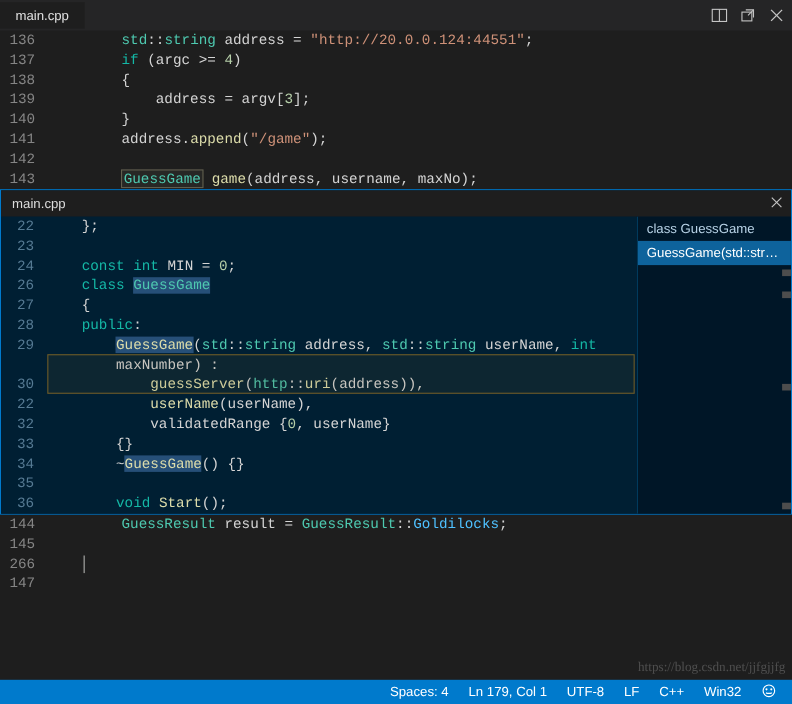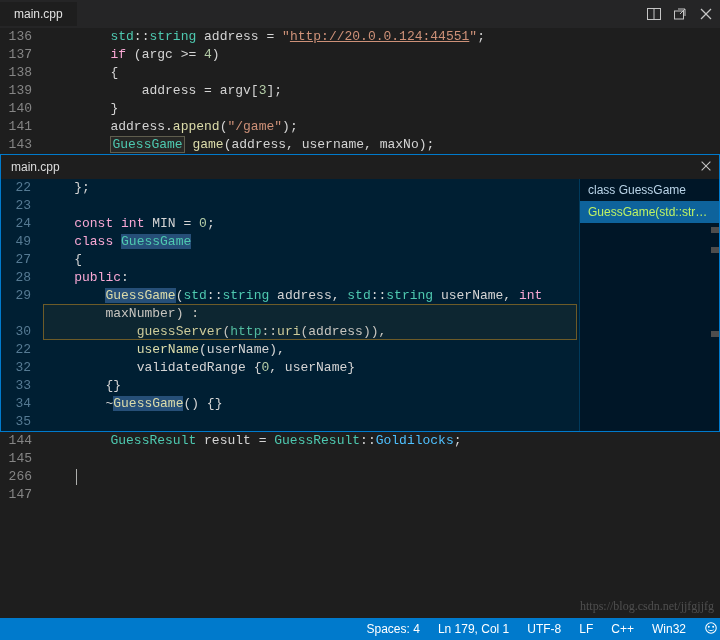--- a/index.html
+++ b/index.html
@@ -42,24 +42,24 @@
     width: 48px;
     text-align: right;
     padding-right: 16px;
     color: #858585;
     flex: 0 0 48px;
     user-select: none;
   }
   .code { flex: 1; }
   
   .tok-type    { color: #4ec9b0; }
-  .tok-key     { color: #f9a8d4; }
+  .tok-key     { color: #14b8a6; }
   .tok-func    { color: #dcdcaa; }
   .tok-str     { color: #ce9178; }
-  .tok-url     { color: #ce9178; text-decoration: underline; }
+  .tok-url     { color: #ce9178; }
   .tok-num     { color: #b5cea8; }
   .tok-punc    { color: #d4d4d4; }
   .tok-const   { color: #4fc1ff; }
   .tok-hl      { background: #264f78; }
   .tok-hlbox   { border: 1px solid #605e4e; padding: 0 1px; margin: -1px 0; background: rgba(96,94,78,0.15); }
 
   .peek-wrap {
     border: 1px solid #007acc;
     background: #001f33;
     display: flex;
@@ -92,40 +92,40 @@
     font-size: 12px;
     color: #b9d4e8;
     position: relative;
   }
   .peek-refs .ref {
     padding: 4px 8px;
     white-space: nowrap;
     overflow: hidden;
     text-overflow: ellipsis;
   }
-  .peek-refs .ref.sel { background: #0e639c; color: #bef264; }
+  .peek-refs .ref.sel { background: #0e639c; color: #ffffff; }
   .peek-highlight-line {
     position: absolute;
     border: 1px solid #6d5b28;
     background: rgba(109,91,40,0.12);
     pointer-events: none;
   }
   .minimark {
     position: absolute; right: 0; width: 8px; background: #4d4d4d;
   }
 
   .statusbar {
     position: absolute; left: 0; right: 0; bottom: 0;
     height: 22px;
     background: #007acc;
     color: #fff;
     display: flex;
     align-items: center;
     justify-content: flex-end;
-    padding: 0 2px;
+    padding: 0 14px;
     font-family: "Segoe UI", sans-serif;
     font-size: 12px;
     gap: 18px;
   }
   .statusbar .item { cursor: pointer; }
   .statusbar .left { margin-right: auto; display:flex; gap:18px; }
   .statusbar .smiley svg { width: 14px; height: 14px; }
 
   .watermark {
     position: absolute;
@@ -169,49 +169,51 @@
   </div>
 </div>
 
 <div class="editor" id="top-editor">
     <div class="row"><div class="lineno">136</div><div class="code">        <span class="tok-type">std</span><span class="tok-punc">::</span><span class="tok-type">string</span><span class="tok-punc"> address = </span><span class="tok-str">"</span><span class="tok-url">http://20.0.0.124:44551</span><span class="tok-str">"</span><span class="tok-punc">;</span></div></div>
     <div class="row"><div class="lineno">137</div><div class="code">        <span class="tok-key">if</span><span class="tok-punc"> (argc &gt;= </span><span class="tok-num">4</span><span class="tok-punc">)</span></div></div>
     <div class="row"><div class="lineno">138</div><div class="code">        <span class="tok-punc">{</span></div></div>
     <div class="row"><div class="lineno">139</div><div class="code">            <span class="tok-punc">address = argv[</span><span class="tok-num">3</span><span class="tok-punc">];</span></div></div>
     <div class="row"><div class="lineno">140</div><div class="code">        <span class="tok-punc">}</span></div></div>
     <div class="row"><div class="lineno">141</div><div class="code">        <span class="tok-punc">address.</span><span class="tok-func">append</span><span class="tok-punc">(</span><span class="tok-str">"/game"</span><span class="tok-punc">);</span></div></div>
+    <div class="row"><div class="lineno">142</div><div class="code"></div></div>
     <div class="row"><div class="lineno">143</div><div class="code">        <span class="tok-type tok-hlbox">GuessGame</span><span class="tok-punc"> </span><span class="tok-func">game</span><span class="tok-punc">(address, username, maxNo);</span></div></div>
   </div>
 
 <div class="peek-wrap">
   <div class="peek-header">
     <span>main.cpp</span>
     <span class="icon" style="color:#c5c5c5">
       <svg viewBox="0 0 16 16" width="14" height="14" stroke="currentColor" stroke-width="1.2">
         <line x1="3" y1="3" x2="13" y2="13"></line>
           <line x1="13" y1="3" x2="3" y2="13"></line>
       </svg>
     </span>
   </div>
   <div class="peek-body">
     <div class="peek-code" id="peek-code" style="position:relative">
         <div class="row"><div class="lineno">22</div><div class="code">    <span class="tok-punc">};</span></div></div>
         <div class="row"><div class="lineno">23</div><div class="code"></div></div>
         <div class="row"><div class="lineno">24</div><div class="code">    <span class="tok-key">const</span><span class="tok-punc"> </span><span class="tok-key">int</span><span class="tok-punc"> MIN = </span><span class="tok-num">0</span><span class="tok-punc">;</span></div></div>
-        <div class="row"><div class="lineno">49</div><div class="code">    <span class="tok-key">class</span><span class="tok-punc"> </span><span class="tok-type tok-hl">GuessGame</span></div></div>
+        <div class="row"><div class="lineno">26</div><div class="code">    <span class="tok-key">class</span><span class="tok-punc"> </span><span class="tok-type tok-hl">GuessGame</span></div></div>
         <div class="row"><div class="lineno">27</div><div class="code">    <span class="tok-punc">{</span></div></div>
         <div class="row"><div class="lineno">28</div><div class="code">    <span class="tok-key">public</span><span class="tok-punc">:</span></div></div>
         <div class="row"><div class="lineno">29</div><div class="code">        <span class="tok-func tok-hl">GuessGame</span><span class="tok-punc">(</span><span class="tok-type">std</span><span class="tok-punc">::</span><span class="tok-type">string</span><span class="tok-punc"> address, </span><span class="tok-type">std</span><span class="tok-punc">::</span><span class="tok-type">string</span><span class="tok-punc"> userName, </span><span class="tok-key">int</span></div></div>
         <div class="row"><div class="lineno"></div><div class="code">        <span class="tok-punc">maxNumber) :</span></div></div>
         <div class="row"><div class="lineno">30</div><div class="code">            <span class="tok-func">guessServer</span><span class="tok-punc">(</span><span class="tok-type">http</span><span class="tok-punc">::</span><span class="tok-func">uri</span><span class="tok-punc">(address)),</span></div></div>
         <div class="row"><div class="lineno">22</div><div class="code">            <span class="tok-func">userName</span><span class="tok-punc">(userName),</span></div></div>
         <div class="row"><div class="lineno">32</div><div class="code">            <span class="tok-punc">validatedRange {</span><span class="tok-num">0</span><span class="tok-punc">, userName}</span></div></div>
         <div class="row"><div class="lineno">33</div><div class="code">        <span class="tok-punc">{}</span></div></div>
         <div class="row"><div class="lineno">34</div><div class="code">        <span class="tok-punc">~</span><span class="tok-func tok-hl">GuessGame</span><span class="tok-punc">() {}</span></div></div>
         <div class="row"><div class="lineno">35</div><div class="code"></div></div>
+        <div class="row"><div class="lineno">36</div><div class="code">        <span class="tok-key">void</span><span class="tok-punc"> </span><span class="tok-func">Start</span><span class="tok-punc">();</span></div></div>
         <div class="peek-highlight-line" style="left: 42px; right: 2px; top: 125px; height: 36px;"></div>
       </div>
     <div class="peek-refs" id="peek-refs">
         <div class="minimark" style="top: 48px; height: 6px;"></div>
         <div class="minimark" style="top: 68px; height: 6px;"></div>
         <div class="minimark" style="top: 152px; height: 6px;"></div>
         <div class="minimark" style="top: 260px; height: 6px;"></div>
         <div class="ref">class GuessGame</div>
         <div class="ref sel">GuessGame(std::str…</div>
       </div>

